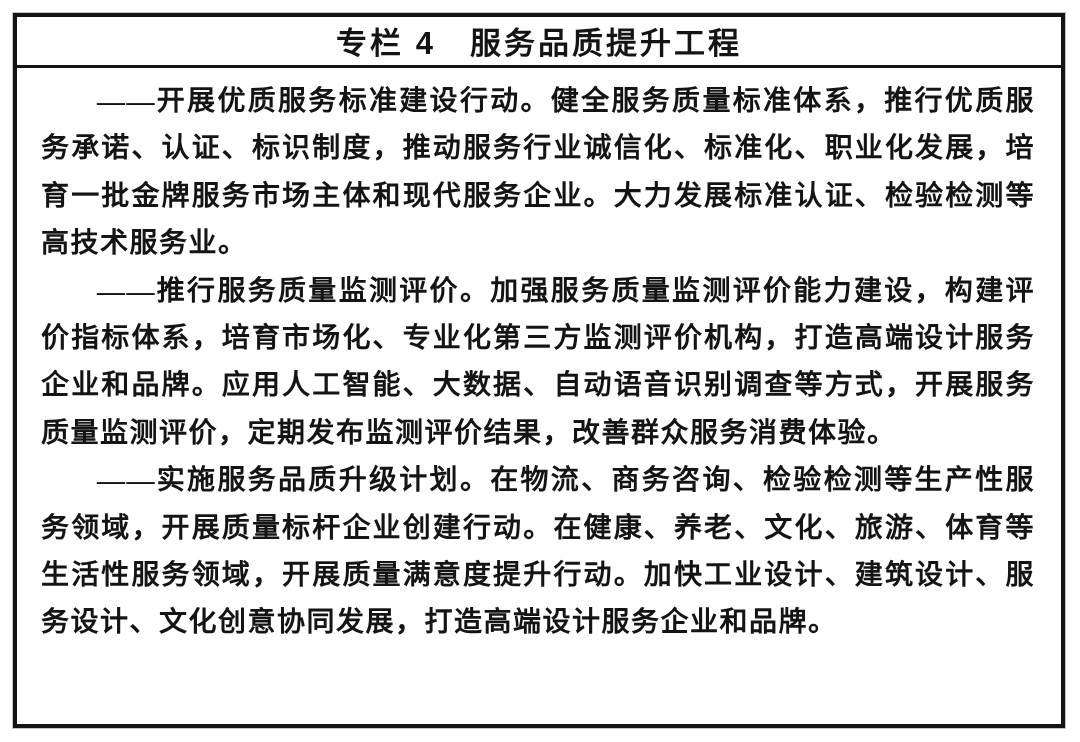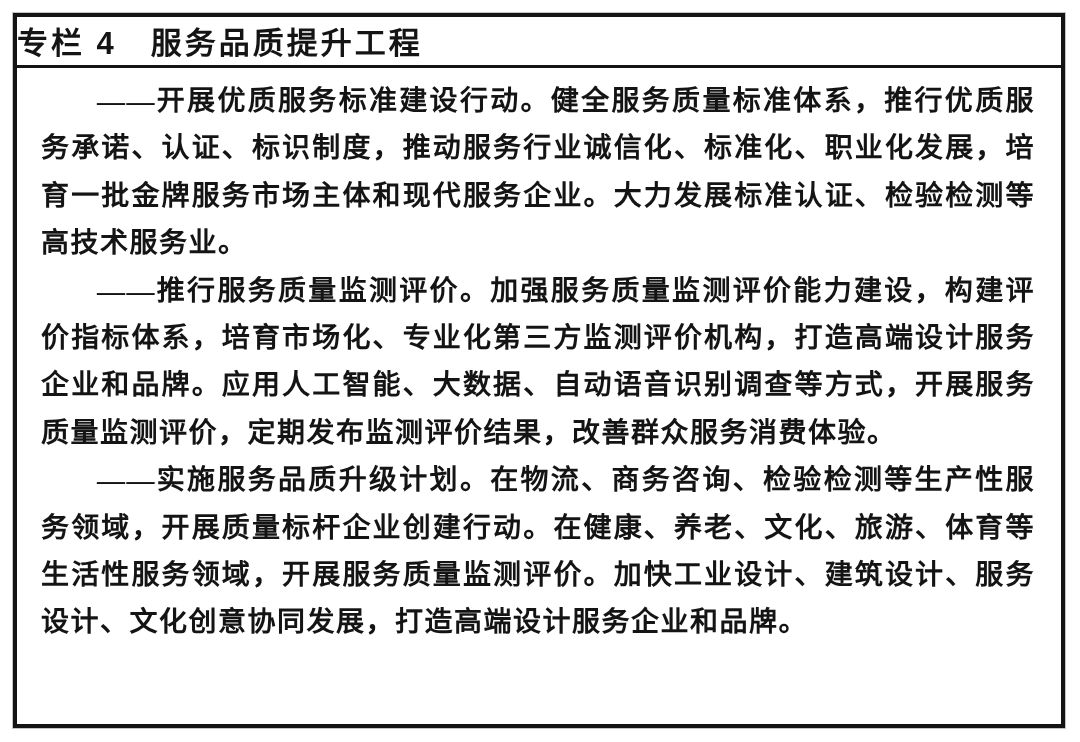--- a/index.html
+++ b/index.html
@@ -21,20 +21,21 @@
     border:4px solid var(--ink);
     background:var(--paper);
     
     box-shadow:0 0 0 1px rgba(20,20,20,.25);
   }
   .panel-header{
     height:51px;
     border-bottom:3px solid var(--ink);
     display:flex;
     align-items:center;
+    justify-content:center;
   }
   .panel-title{
     font-family:"Liberation Sans","DejaVu Sans",sans-serif;
     font-weight:bold;
     font-size:31px;
     letter-spacing:3px;
     white-space:pre;
     transform:translateY(-1px);
   }
   .panel-body{
@@ -55,15 +56,15 @@
 </head>
 <body>
 
 <div class="panel">
   <div class="panel-header">
     <div class="panel-title">专栏 4　服务品质提升工程</div>
   </div>
   <div class="panel-body">
     <p>——开展优质服务标准建设行动。健全服务质量标准体系，推行优质服务承诺、认证、标识制度，推动服务行业诚信化、标准化、职业化发展，培育一批金牌服务市场主体和现代服务企业。大力发展标准认证、检验检测等高技术服务业。</p>
     <p>——推行服务质量监测评价。加强服务质量监测评价能力建设，构建评价指标体系，培育市场化、专业化第三方监测评价机构，打造高端设计服务企业和品牌。应用人工智能、大数据、自动语音识别调查等方式，开展服务质量监测评价，定期发布监测评价结果，改善群众服务消费体验。</p>
-    <p>——实施服务品质升级计划。在物流、商务咨询、检验检测等生产性服务领域，开展质量标杆企业创建行动。在健康、养老、文化、旅游、体育等生活性服务领域，开展服务质量监测评价。加快工业设计、建筑设计、服务设计、文化创意协同发展，打造高端设计服务企业和品牌。</p>
+    <p>——实施服务品质升级计划。在物流、商务咨询、检验检测等生产性服务领域，开展质量标杆企业创建行动。在健康、养老、文化、旅游、体育等生活性服务领域，开展质量满意度提升行动。加快工业设计、建筑设计、服务设计、文化创意协同发展，打造高端设计服务企业和品牌。</p>
   </div>
 </div>
 
 </body></html>

